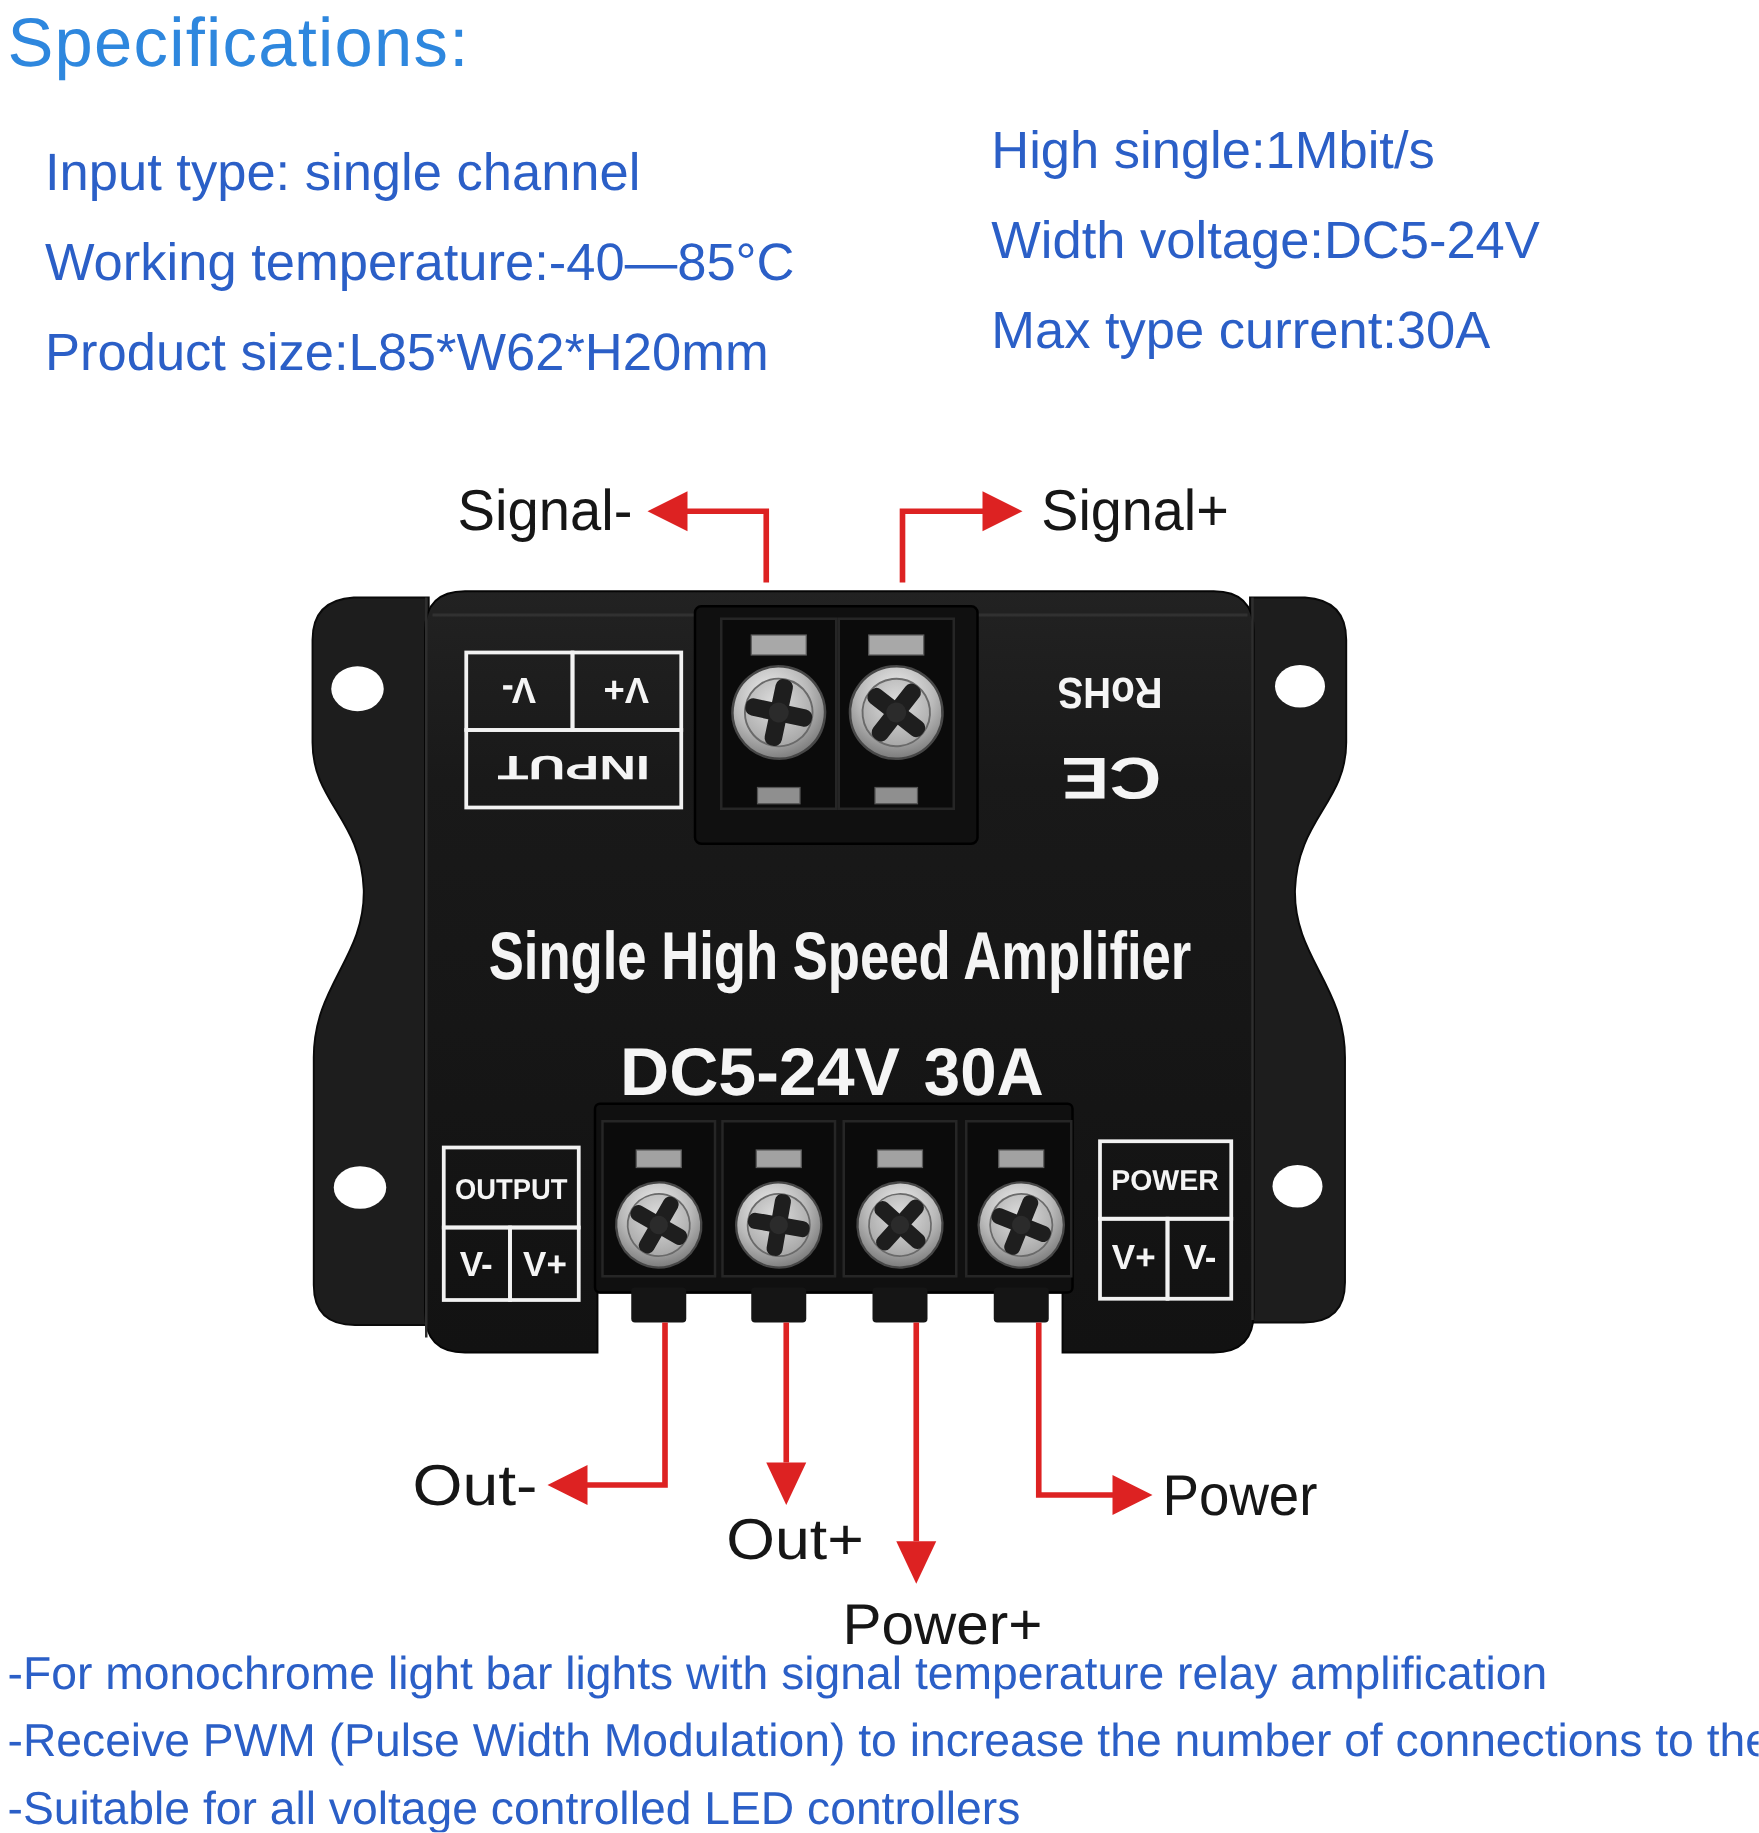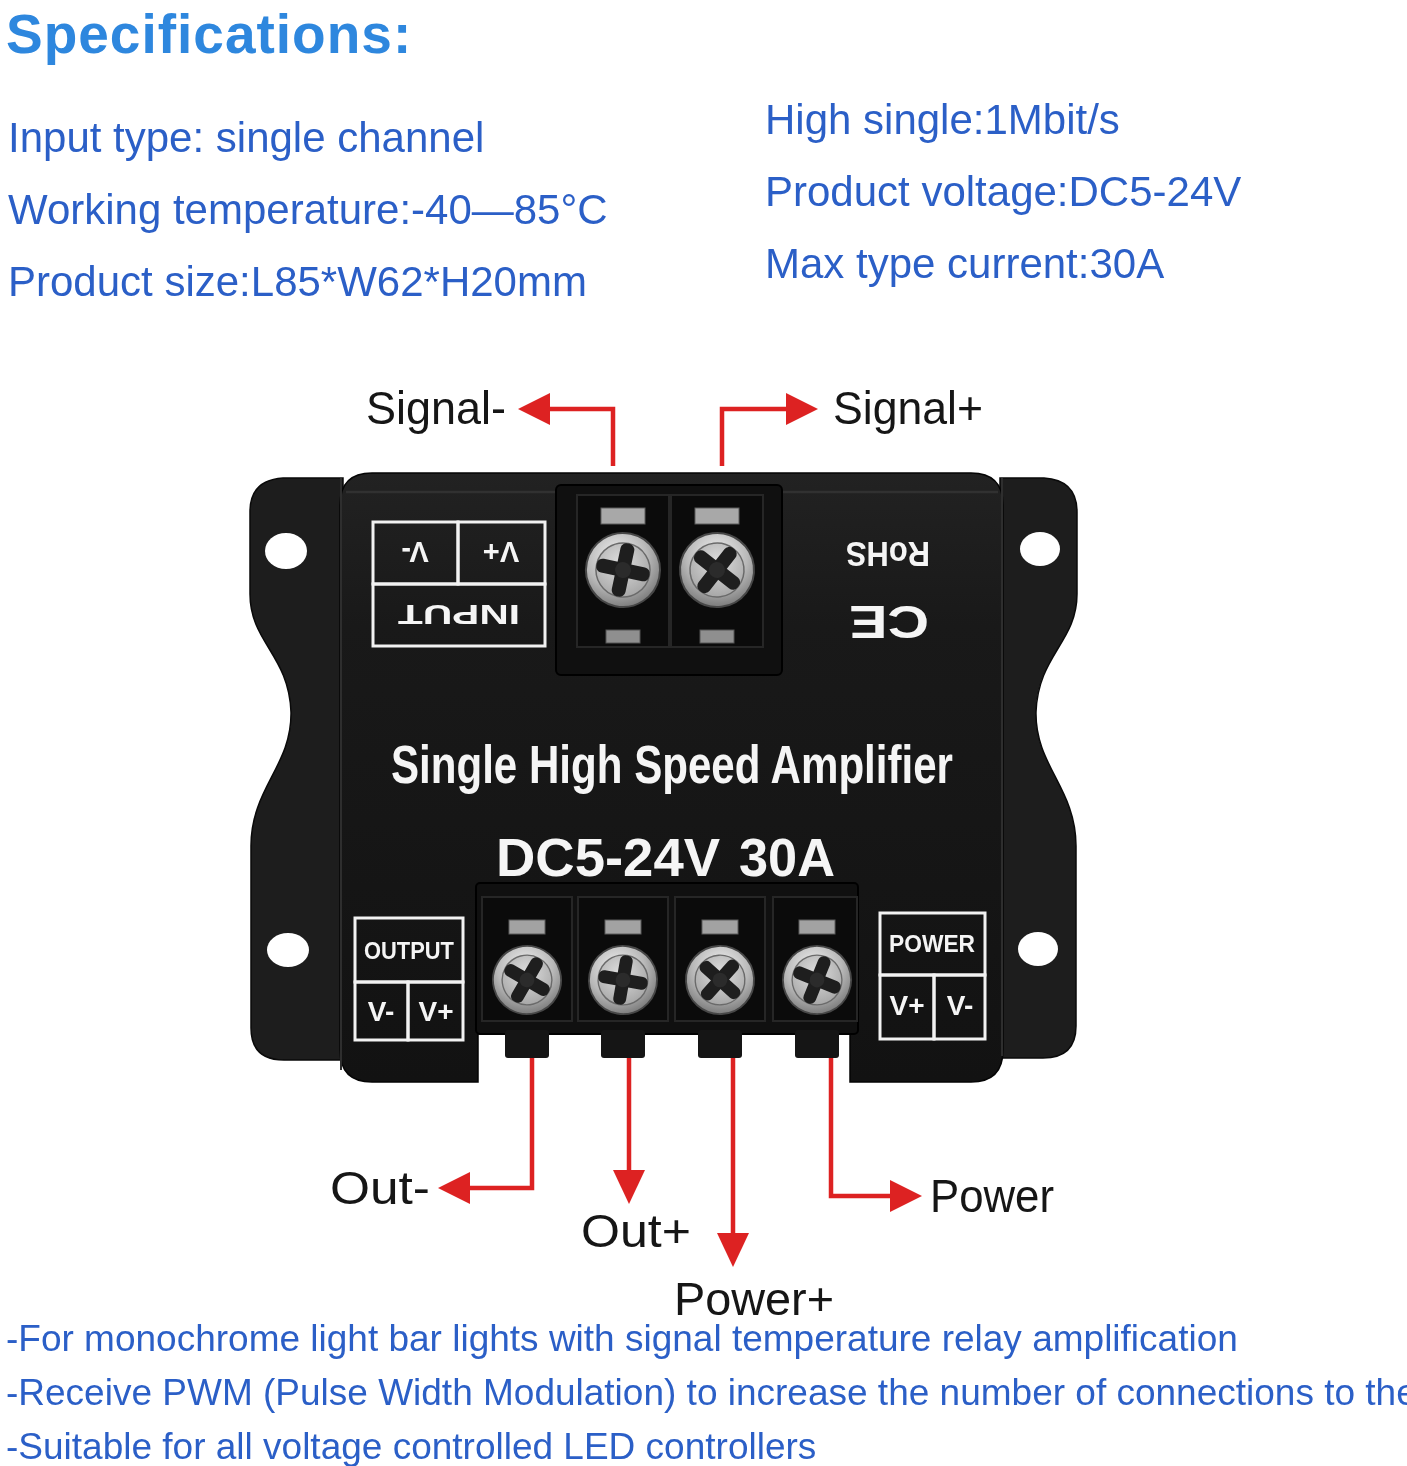--- a/index.html
+++ b/index.html
@@ -1,40 +1,40 @@
 <!DOCTYPE html>
 <html><head>
 <meta charset="utf-8">
 <style>
   html,body{margin:0;padding:0;background:#ffffff;}
   #page{position:relative;width:1407px;height:1466px;background:#ffffff;overflow:hidden;
         font-family:"Liberation Sans", sans-serif;}
   .abs{position:absolute;}
-  #spec-title{left:6px;top:2px;font-size:55px;font-weight:bold;color:#2e87de;letter-spacing:1px;}
-  .spec-col{font-size:42px;color:#2b5fc7;line-height:72px;white-space:pre;}
+  #spec-title{left:6px;top:2px;font-size:55px;font-weight:normal;color:#2e87de;letter-spacing:1px;}
+  .spec-col{font-size:42px;color:#2b5fc7;line-height:72px;white-space:pre;margin-left:28px;}
   #spec-left{left:8px;top:102px;}
   #spec-right{left:765px;top:84px;}
   #footer{left:6px;top:1312px;font-size:37px;color:#2b5fc7;line-height:54px;white-space:pre;}
   svg text{font-family:"Liberation Sans", sans-serif;}
   .devtxt{fill:#f5f5f5;font-weight:bold;}
   .anno{fill:#161616;}
 </style>
 </head>
 <body>
 
 <div id="page">
 
   <div class="abs" id="spec-title">Specifications:</div>
 
   <div class="abs spec-col" id="spec-left"><span>Input type: single channel</span>
 <span>Working temperature:-40—85°C</span>
 <span>Product size:L85*W62*H20mm</span></div>
 
   <div class="abs spec-col" id="spec-right"><span>High single:1Mbit/s</span>
-<span>Product voltage:DC5-24V</span>
+<span>Width voltage:DC5-24V</span>
 <span>Max type current:30A</span></div>
 
   <svg class="abs" style="left:0;top:340px" width="1407" height="1000" viewBox="0 340 1407 1000" xmlns="http://www.w3.org/2000/svg" xmlns:xlink="http://www.w3.org/1999/xlink">
 
     <defs>
       <radialGradient id="gMetal" cx="0.38" cy="0.35" r="0.75">
         <stop offset="0" stop-color="#f2f2f2"></stop>
         <stop offset="0.55" stop-color="#b9b9b9"></stop>
         <stop offset="1" stop-color="#6f6f6f"></stop>
       </radialGradient>

